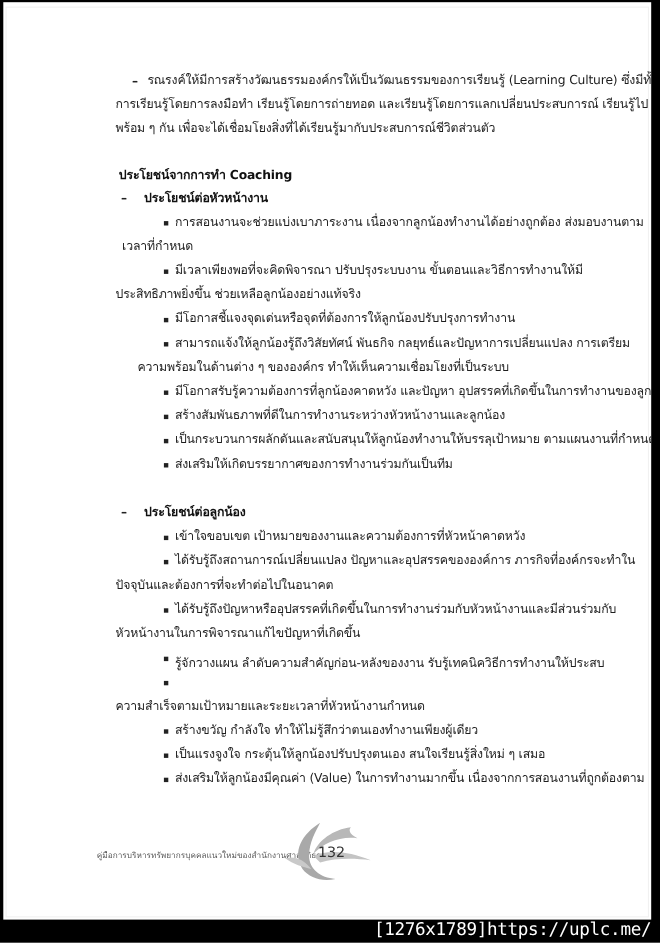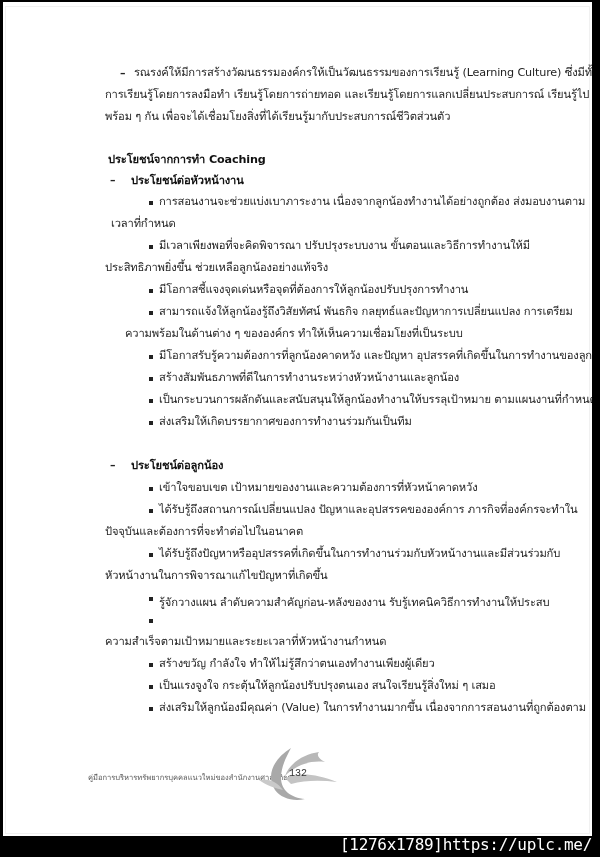--- a/index.html
+++ b/index.html
@@ -21,21 +21,21 @@
   }
   .bold { font-weight: bold; color: #111; }
   .bullet {
     position: absolute; width: 4px; height: 4px; background: #222;
   }
   .dash { position: absolute; font-size: 11px; color: #222; font-weight: bold; }
   .footer-text {
     position: absolute; left: 85px; top: 769px; font-size: 7.5px; color: #555; white-space: nowrap;
   }
   .page-number {
-    position: absolute; left: 286px; top: 766px; font-size: 10px; color: #333; font-family: Liberation Mono, monospace;
+    position: absolute; left: 286px; top: 766px; font-size: 13px; color: #333;
   }
   .logo { position: absolute; left: 252px; top: 744px; }
   .watermark {
     position: absolute; right: 8px; bottom: 3px; color: #fff;
     font-family: "DejaVu Sans Mono", monospace; font-size: 16px; letter-spacing: -0.3px;
   }
 </style>
 </head>
 <body>
 

